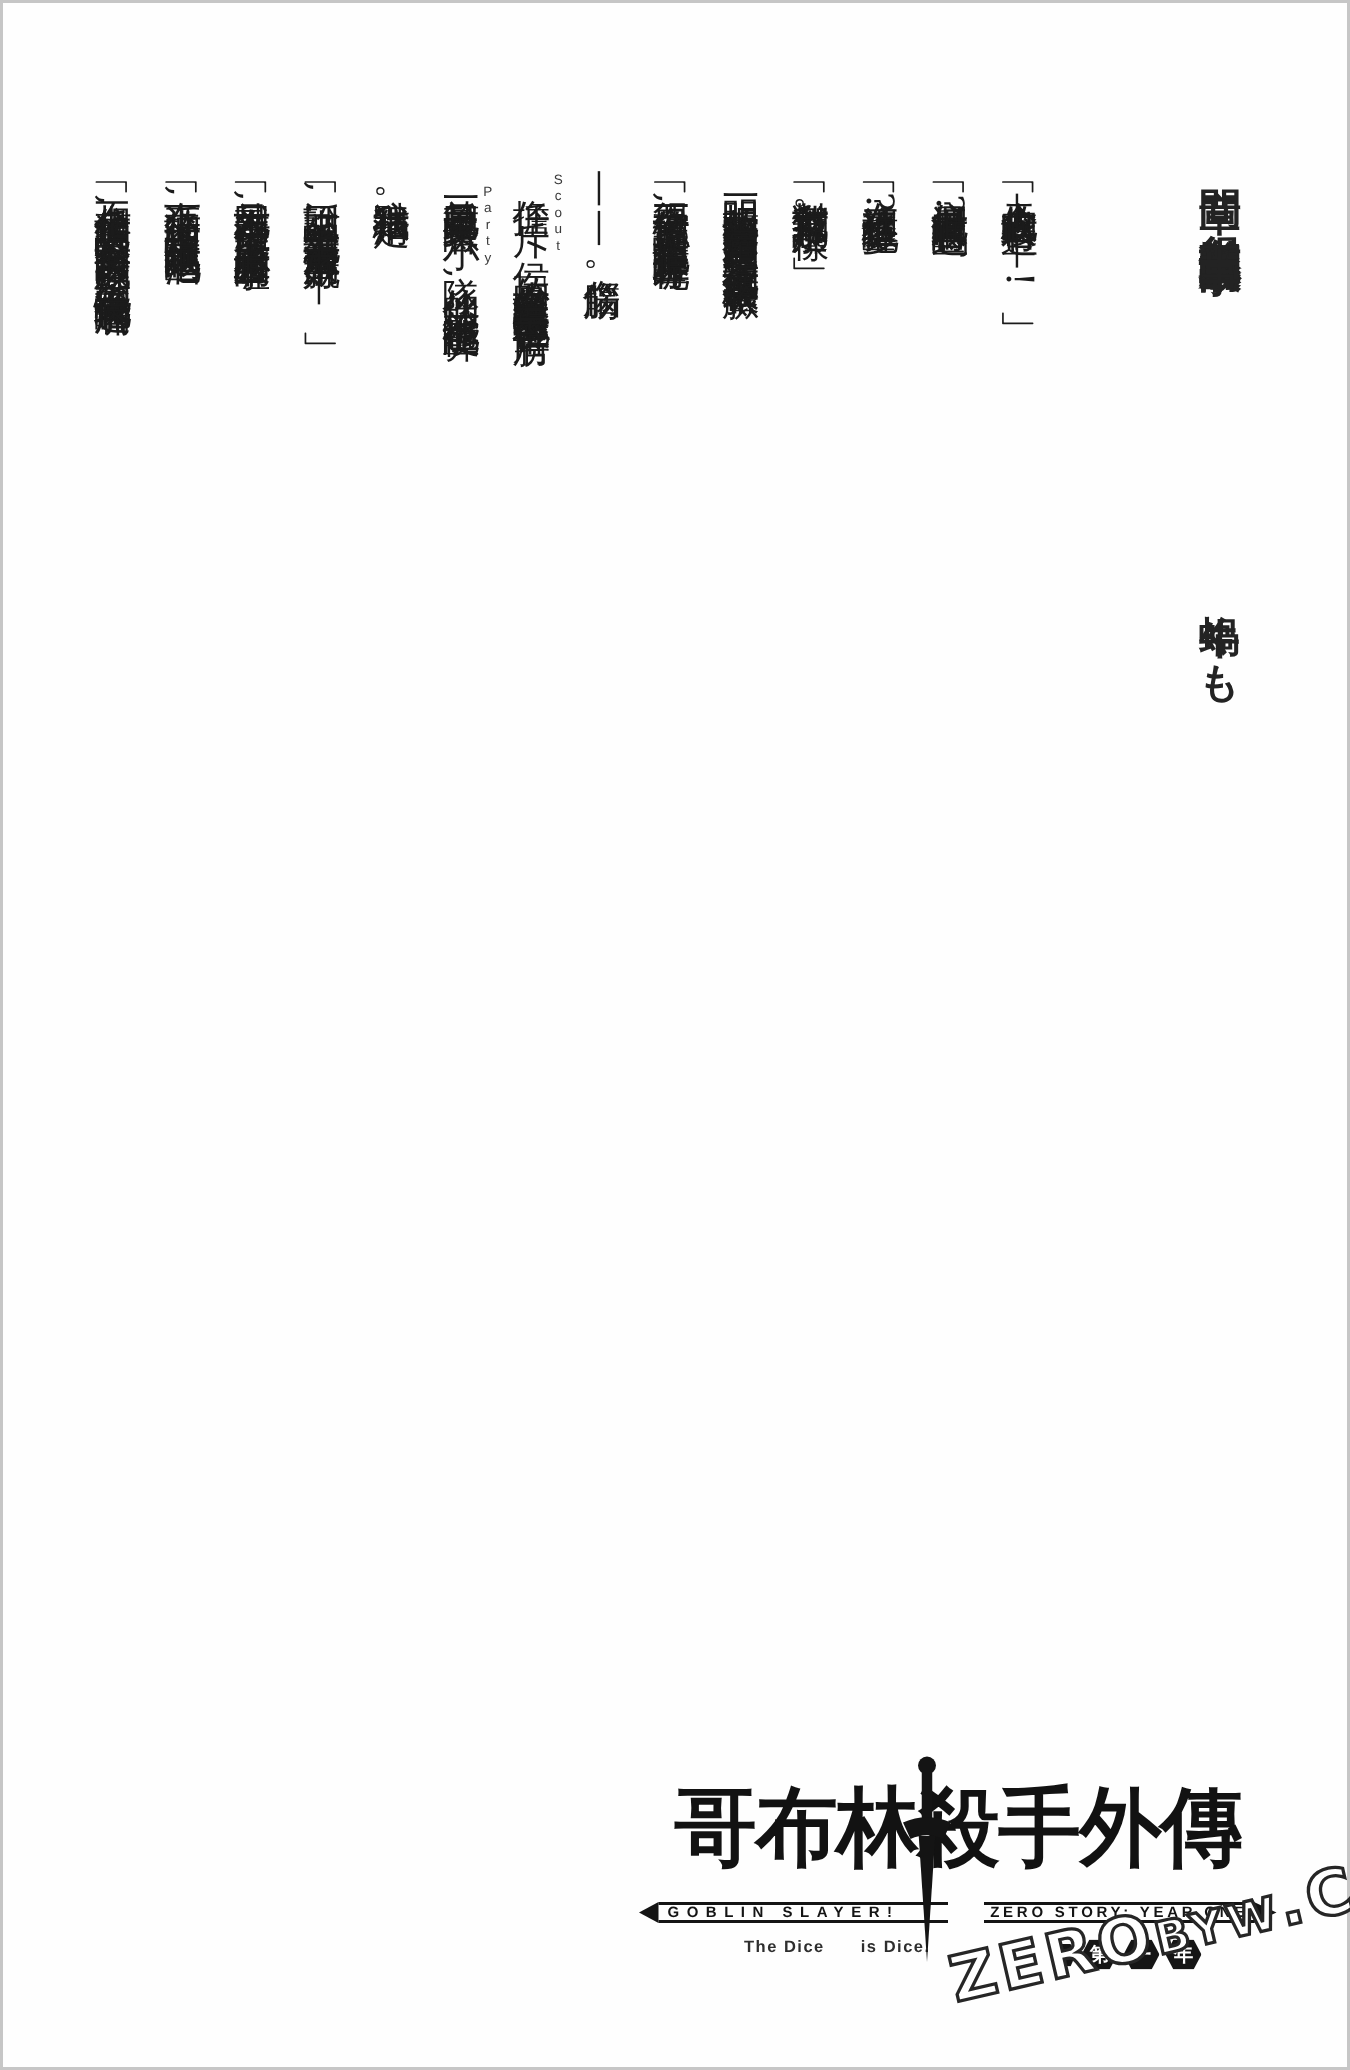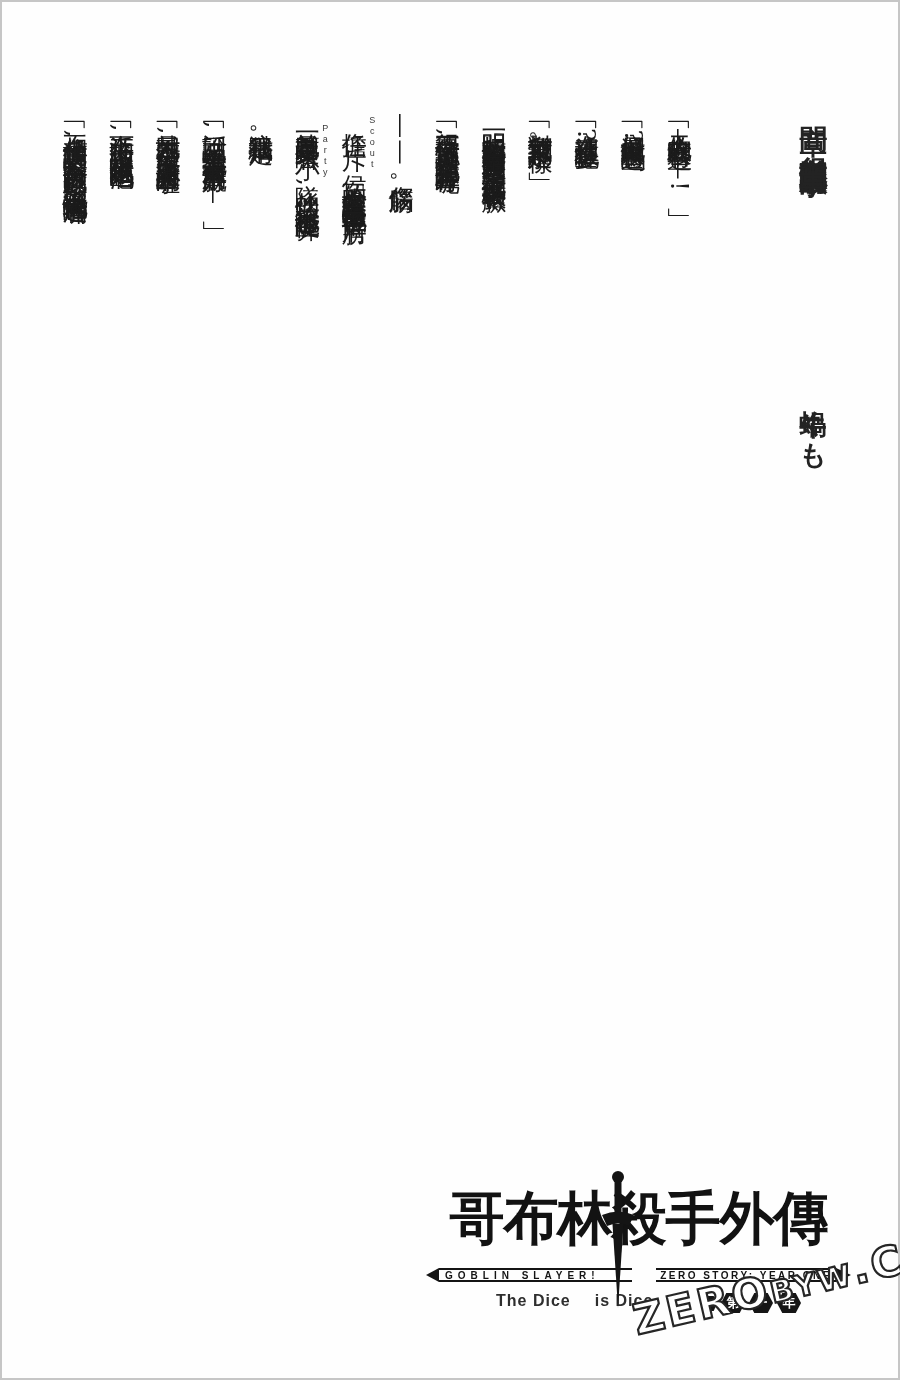--- a/index.html
+++ b/index.html
@@ -64,21 +64,21 @@
     display:flex;align-items:center;height:14px;box-sizing:border-box;
     border-top:2px solid #141414;border-bottom:2px solid #141414;
     font-size:10px;font-weight:bold;color:#141414;white-space:nowrap;
   }
   .band-left{letter-spacing:5px;padding:0 4px 0 6px;margin-right:24px;flex:1 1 auto;}
   .band-right{letter-spacing:2.5px;font-weight:900;padding:0 4px;}
   .logo-bottom{display:flex;align-items:flex-start;margin-top:3px;}
   .tagline{
     display:flex;gap:24px;margin-left:70px;
     font-family:"Liberation Sans","DejaVu Sans",sans-serif;
-    font-size:16px;font-weight:bold;color:#2e2e2e;letter-spacing:1px;align-items:center;
+    font-size:11px;font-weight:bold;color:#2e2e2e;letter-spacing:1px;align-items:center;
   }
   .badges{display:flex;gap:4px;margin-left:auto;margin-right:50px;margin-top:1px;}
   .badge{
     display:flex;align-items:center;justify-content:center;
     width:24px;height:20px;background:#151515;color:#ffffff;
     font-size:13px;font-weight:bold;
     clip-path:polygon(22% 0,78% 0,100% 50%,78% 100%,22% 100%,0 50%);
   }
   .badge-colon{width:15px;height:15px;font-size:11px;margin-top:3px;}
 

